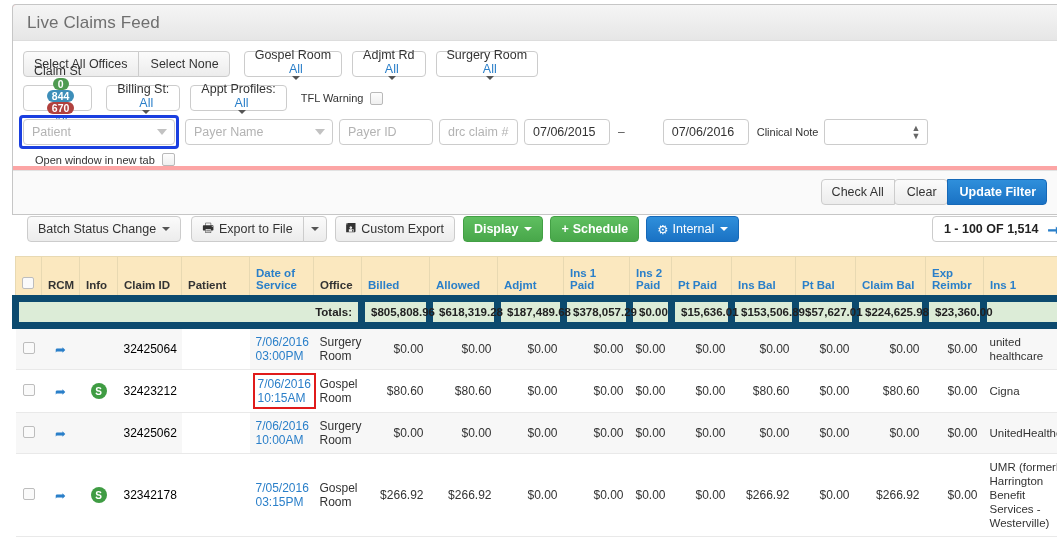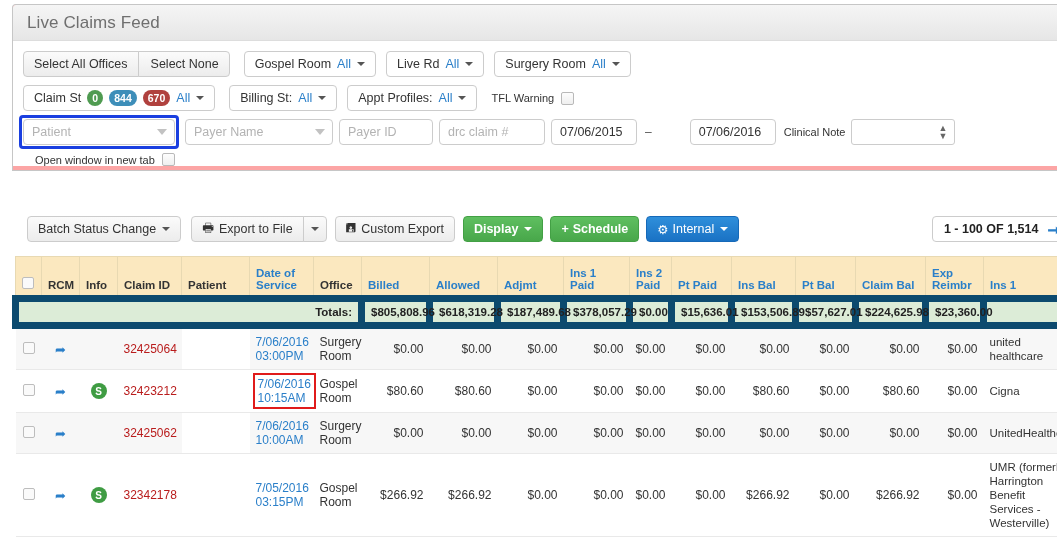--- a/index.html
+++ b/index.html
@@ -42,21 +42,21 @@
 
   .btn {
     display:inline-flex; align-items:center; justify-content:center;
     height: 26px; padding: 0 10px;
     border: 1px solid #ccc; border-radius: 4px;
     background: linear-gradient(to bottom,#fff 0%, #f0f0f0 100%);
     font-size: 12.5px; color: #333; white-space: nowrap;
     cursor: pointer; user-select:none;
   }
   .btn.plain { background: linear-gradient(to bottom,#fbfbfb 0%,#ececec 100%); }
-  .btn.white { background:#fff; }
+  .btn.white { background:#fff;flex-direction:column; }
   .btn + .btn { margin-left: -1px; padding-left: 12px; }
   .grp { display:inline-flex; }
   .grp .btn:first-child { border-radius:4px 0 0 4px; }
   .grp .btn:last-child  { border-radius:0 4px 4px 0; }
   .sep { width: 10px; display:inline-block; }
   .sep-lg { width: 14px; display:inline-block; }
 
   .lnk { color:#2a7fc9; margin-left:6px; }
   .caret {
     display:inline-block; margin-left:6px;
@@ -159,21 +159,21 @@
     padding:4px 6px; text-align:right; height:20px;
   }
   tbody td {
     border-bottom:1px solid #e9e9e9;
     padding:6px 6px; font-size:12px; color:#333;
     vertical-align:middle;
   }
   tbody tr.odd td { background:#f7f7f7; }
   tbody tr.even td { background:#ffffff; }
   td.num { text-align:right; white-space:nowrap; }
-  td.cid { text-align:right; color:#b91c1c; }
+  td.cid { text-align:right; color:#000000; }
   .dos { color:#2a7fc9; line-height:14px; white-space:nowrap; }
   .cellctr { text-align:center; }
   .rowchk {
     display:inline-block; width:12px; height:12px;
     border:1px solid #bdbdbd; border-radius:2px; background:#fafafa;
   }
   .sicon { color:#2a7fc9; font-size:13px; }
   .sbadge {
     display:inline-flex; align-items:center; justify-content:center;
     width:16px; height:16px; border-radius:50%;
@@ -202,21 +202,21 @@
           <div class="btn plain">Select None</div>
         </div>
         <span class="sep-lg"></span>
         <div class="btn white">
           <span>Gospel Room</span>
           <span class="lnk">All</span>
           <span class="caret"></span>
         </div>
         <span class="sep"></span>
         <div class="btn white">
-          <span>Live Rd</span>
+          <span>Adjmt Rd</span>
           <span class="lnk">All</span>
           <span class="caret"></span>
         </div>
         <span class="sep"></span>
         <div class="btn white">
           <span>Surgery Room</span>
           <span class="lnk">All</span>
           <span class="caret"></span>
         </div>
       </div>
@@ -254,39 +254,47 @@
           <span class="focusbox"></span>
         </div>
         <span class="sep"></span>
         <div class="combo">
           <input class="inp" style="width: 148px;" placeholder="Payer Name">
           <span class="arw"></span>
         </div>
         <span class="sep" style="width:6px;"></span>
         <input class="inp" style="width: 94px;" placeholder="Payer ID">
         <span class="sep" style="width:6px;"></span>
-        <input class="inp" style="width: 106px;" placeholder="drc claim #">
+        <input class="inp" style="width: 79px;" placeholder="drc claim #">
         <span class="sep" style="width:6px;"></span>
         <input class="inp" style="width: 86px;" value="07/06/2015">
         <span class="dash">–</span>
         <input class="inp" style="width: 86px; margin-left: 30px;" value="07/06/2016">
         <span class="sep" style="width:8px;"></span>
         <span class="lbl">Clinical Note</span>
         <span class="sep" style="width:6px;"></span>
         <span class="selbox">
           <span class="spin">▲<br>▼</span>
         </span>
       </div>
 
       <div class="frow" style="margin-bottom:4px;padding-left:12px;">
         <span class="lbl">Open window in new tab</span>
         <span class="chk"></span>
       </div>
     </div>
 
+    <div class="filter-foot">
+      <span class="spacer"></span>
+      <div class="grp">
+        <div class="btn plain">Check All</div>
+        <div class="btn plain">Clear</div>
+        <div class="btn primary">Update Filter</div>
+      </div>
+    </div>
   </div>
 
   <div class="toolbar">
     <div class="btn plain">
       <span>Batch Status Change</span>
       <span class="caret"></span>
     </div>
     <span class="sep"></span>
     <div class="grp">
       <div class="btn plain">

